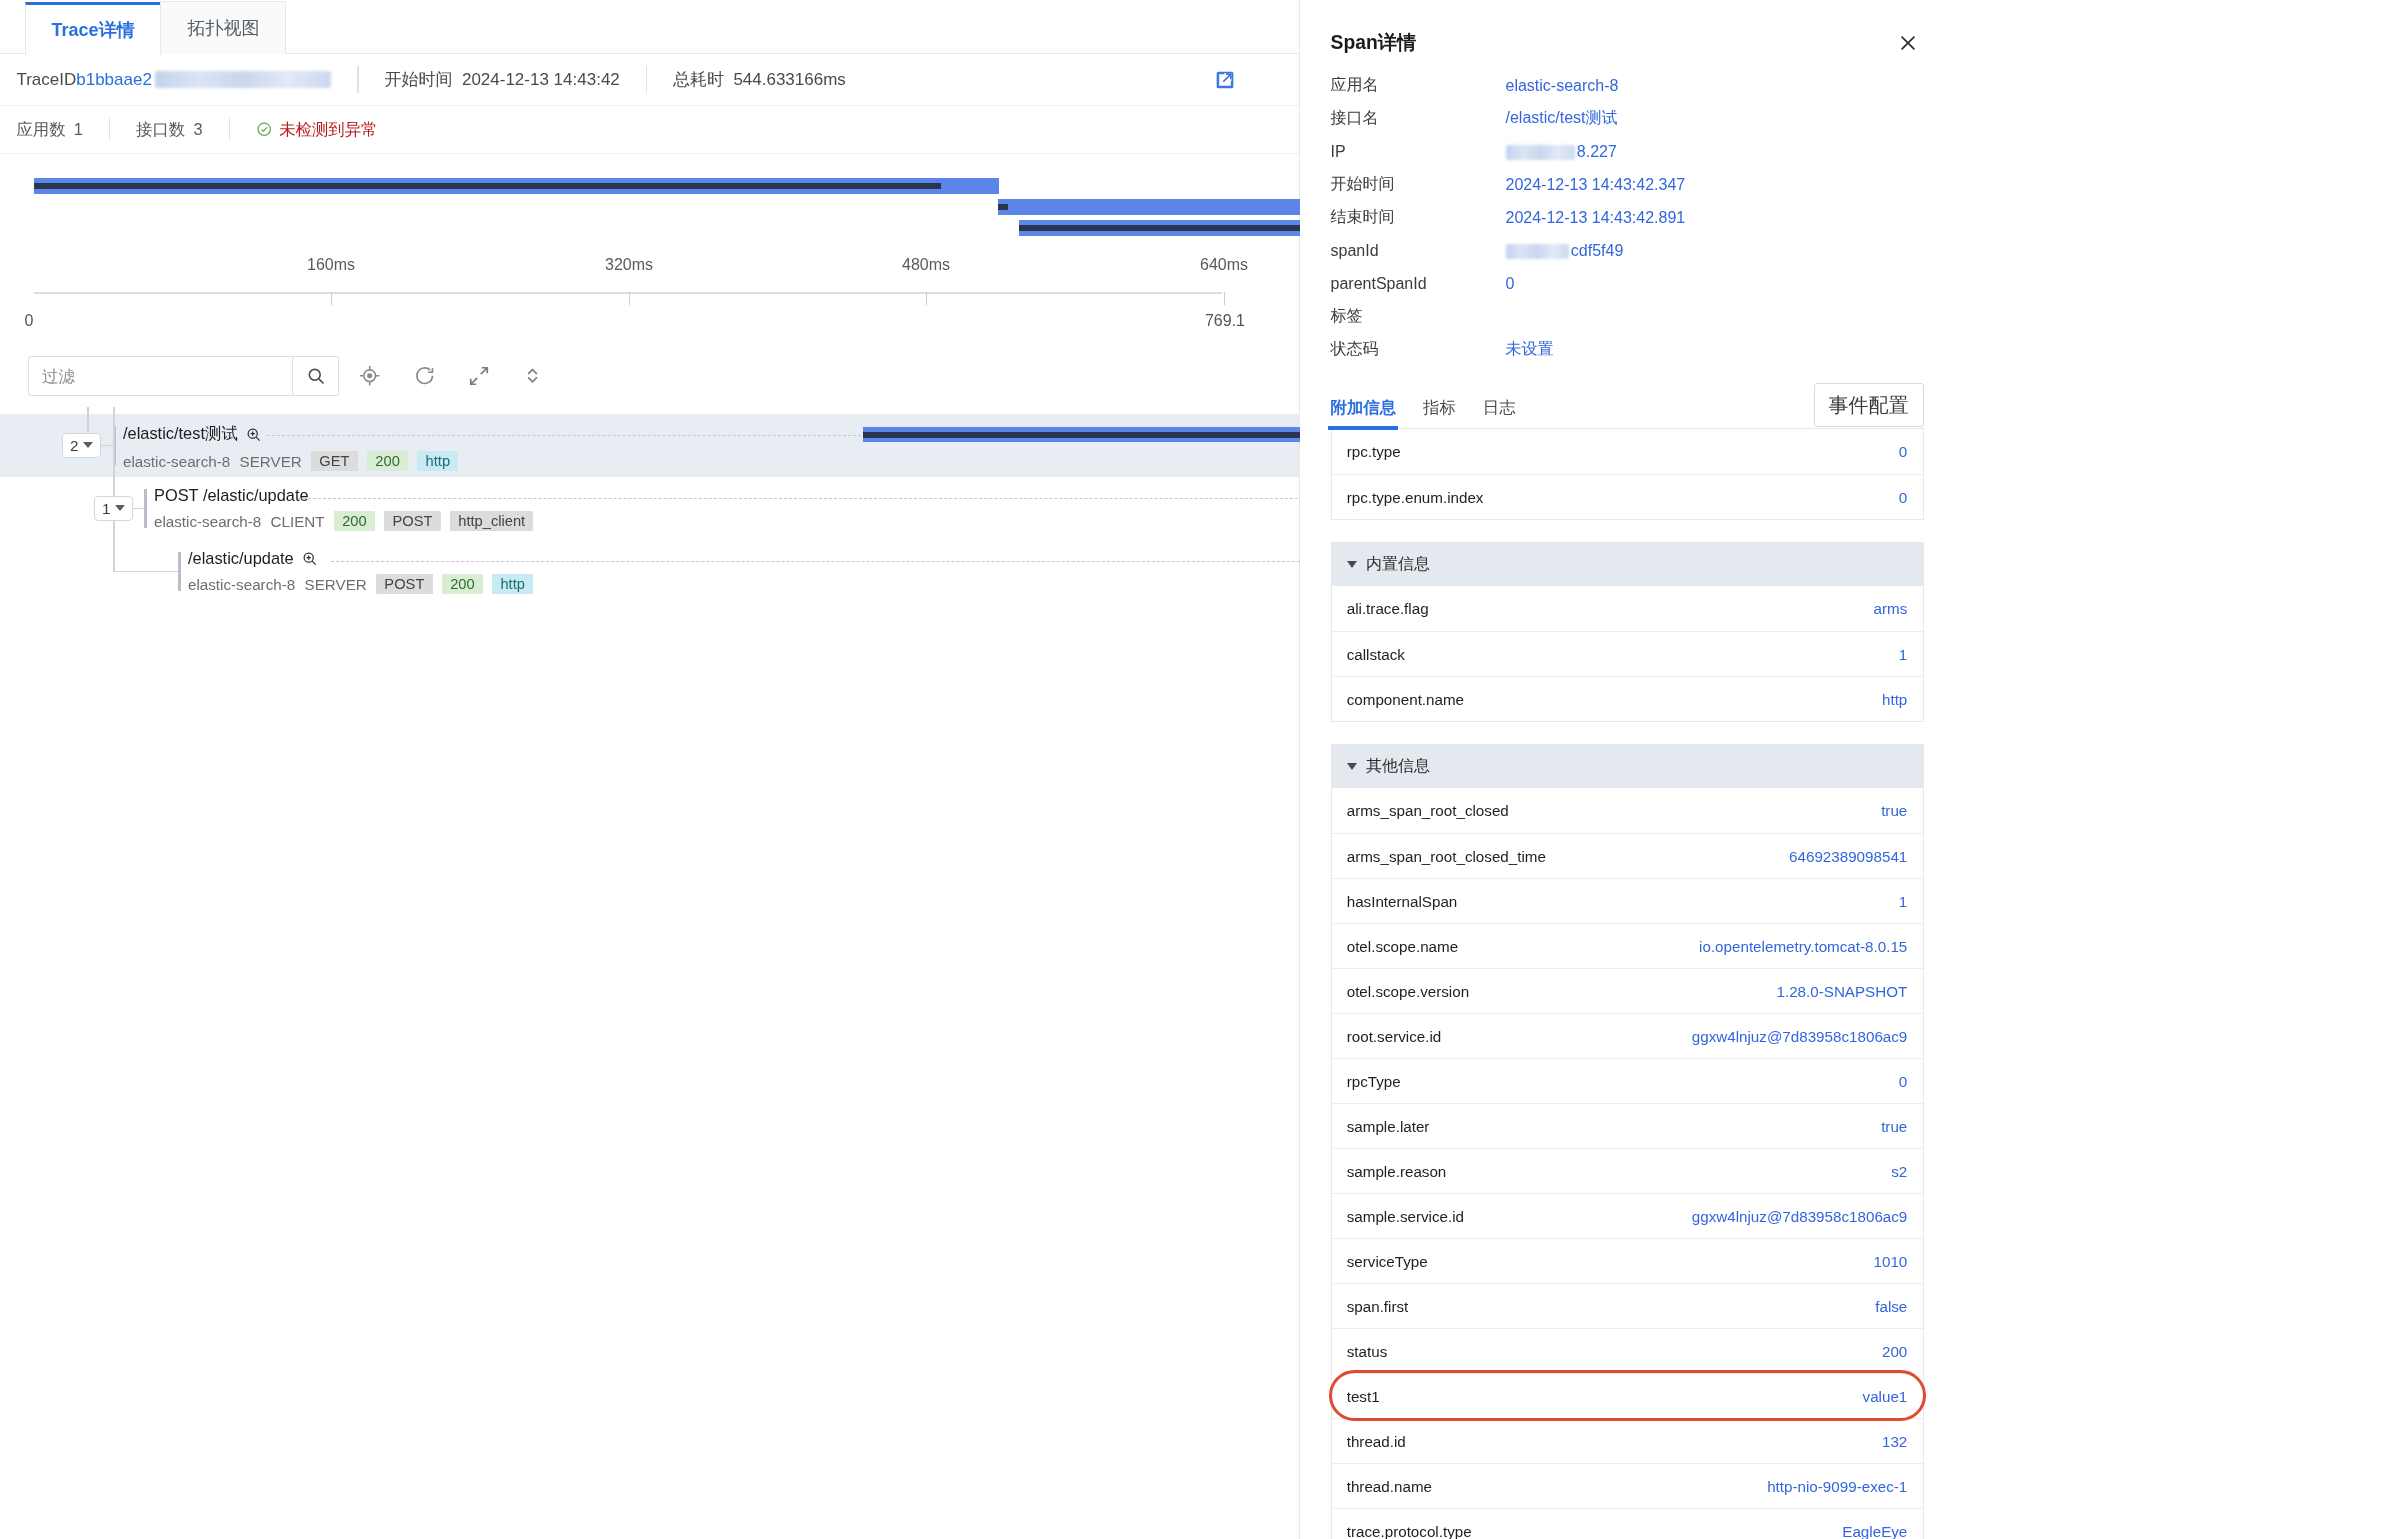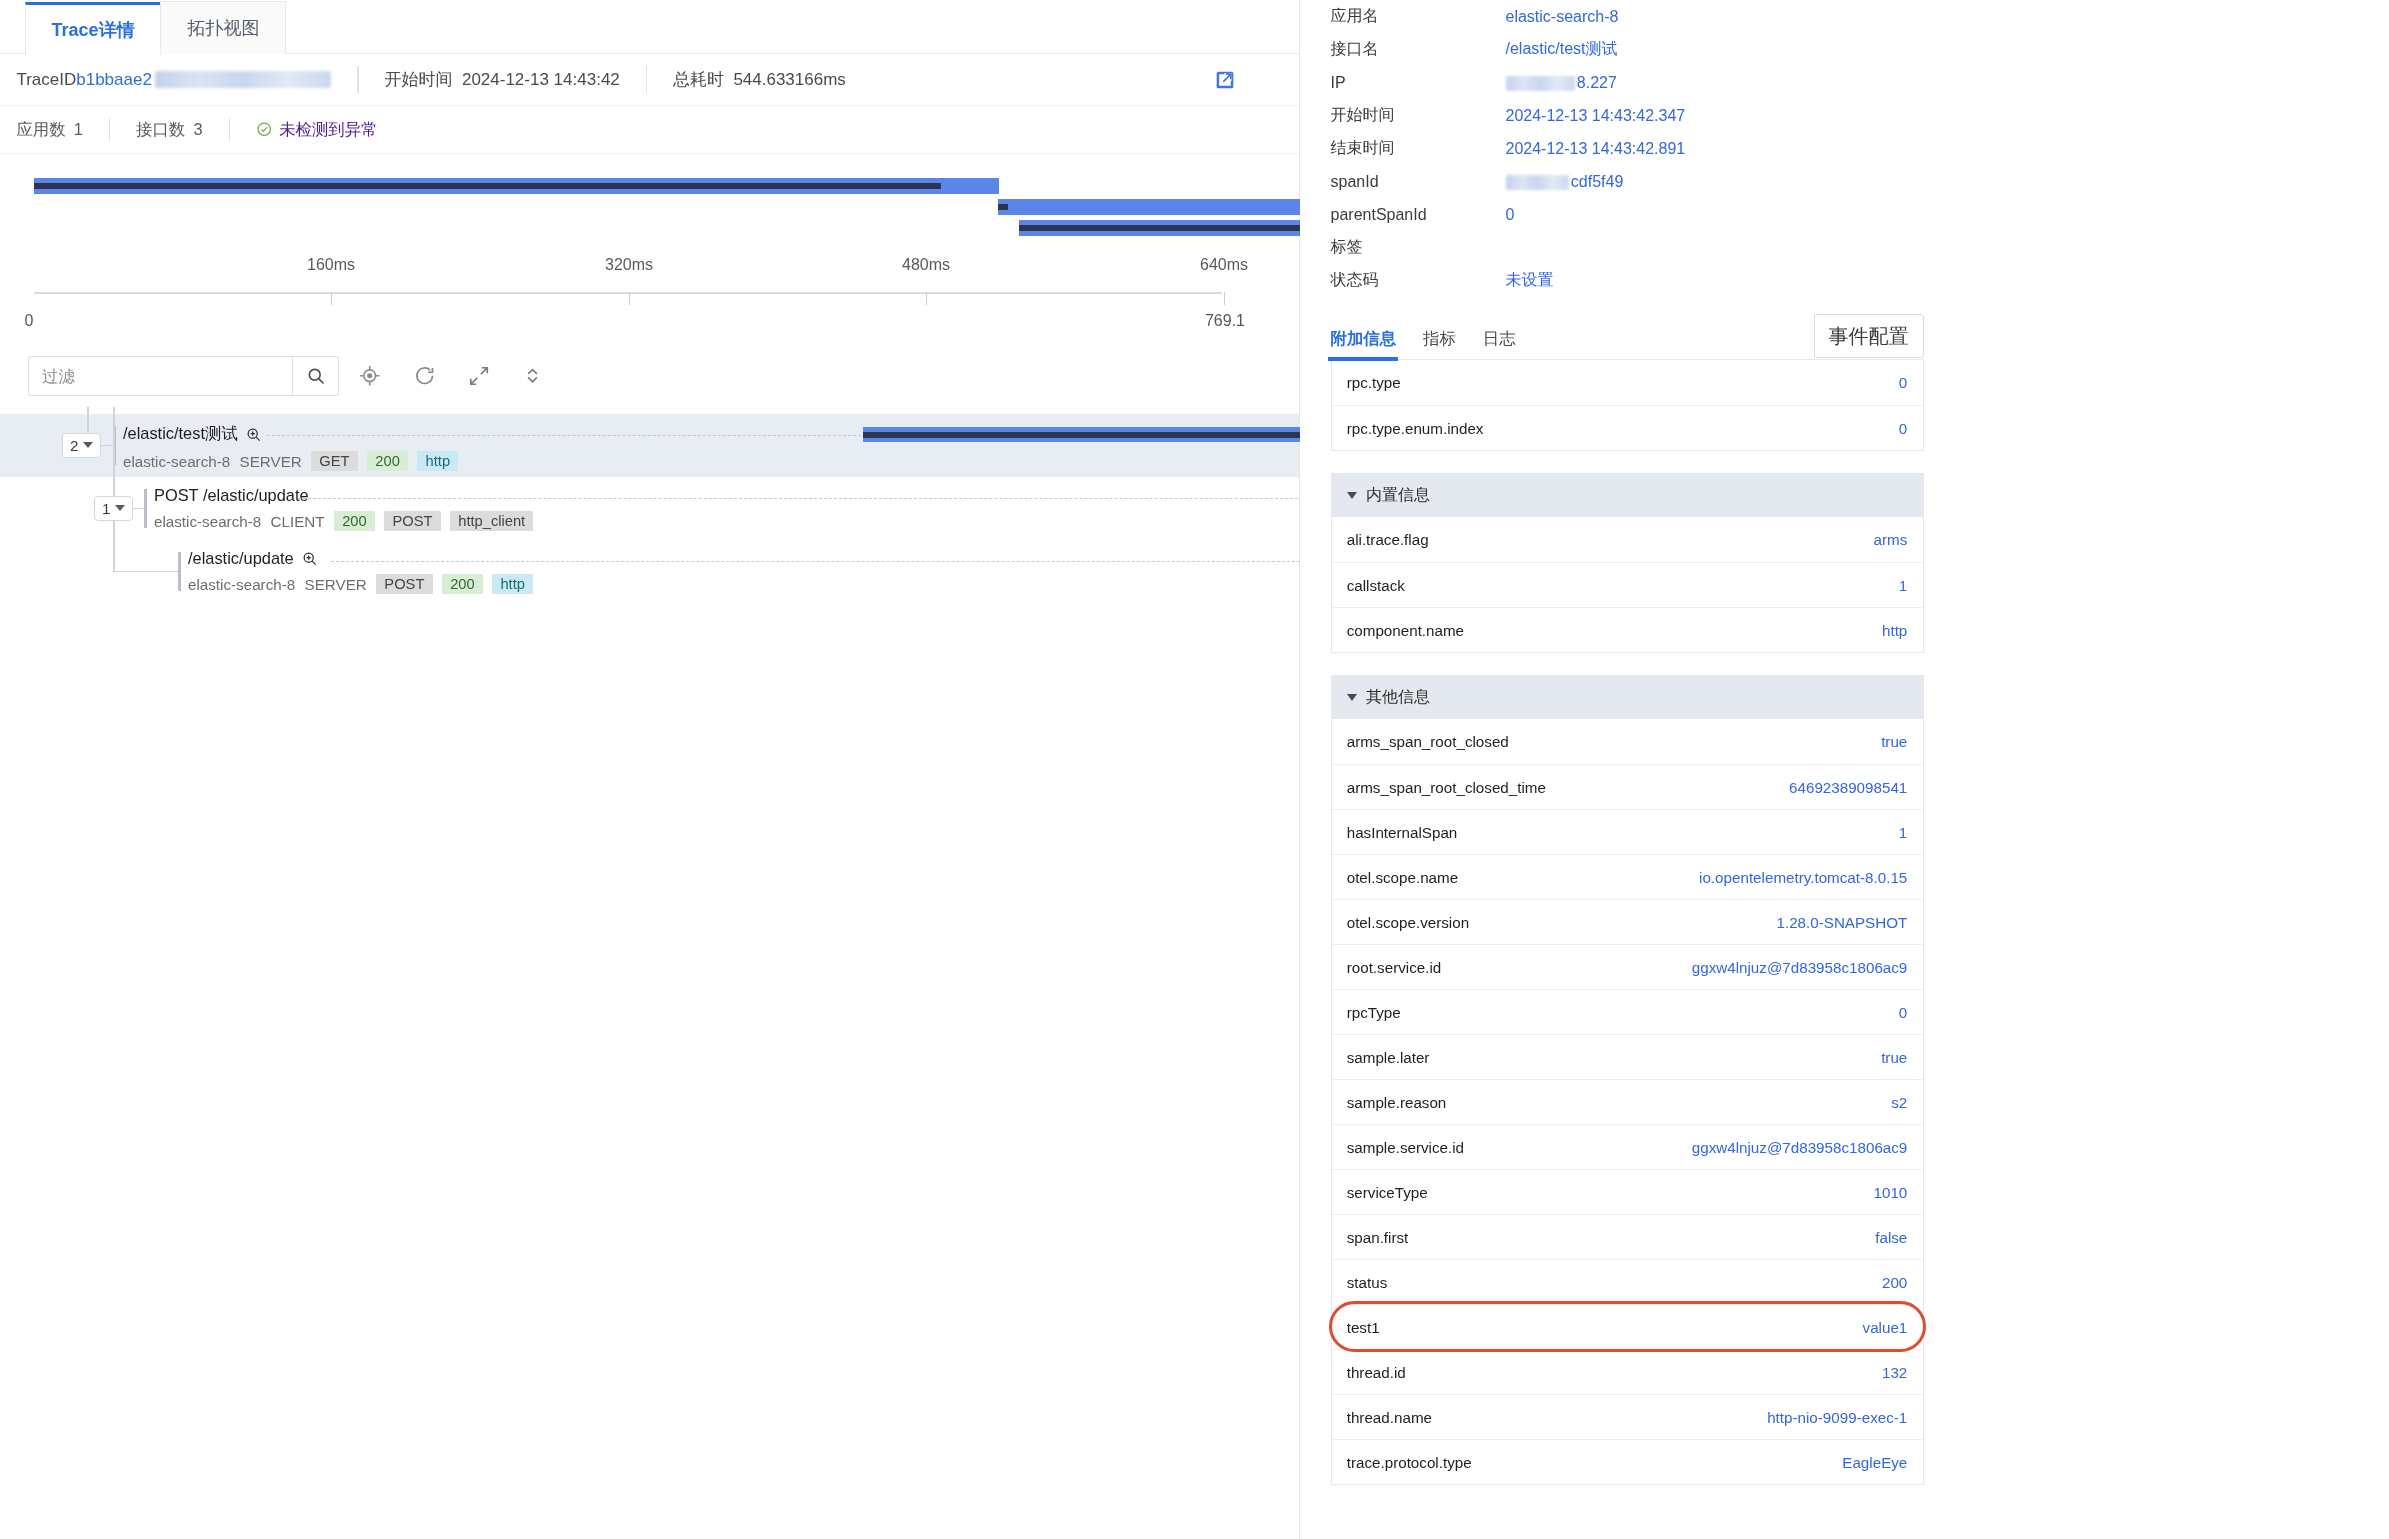--- a/index.html
+++ b/index.html
@@ -84,21 +84,21 @@
   
   .stats-row {
     height: 48px;
     display: flex; align-items: center;
     padding-left: 16.4px;
     font-size: 16.4px;
     color: #5b5b5b;
     border-bottom: 1.2px solid #efefef;
   }
   .stat-div { width: 1.2px; height: 23.4px; background: #e2e2e2; margin: 0 26px; }
-  .ok-badge { color: #4c1d95; display: flex; align-items: center; gap: 7px; }
+  .ok-badge { color: #b91c1c; display: flex; align-items: center; gap: 7px; }
 
   
   .minimap { position: relative; height: 70px; margin-top: 19px; }
   .mm-bar {
     position: absolute; height: 16.4px;
     background: #5b85e8;
   }
   .mm-bar .core {
     position: absolute; left: 0; right: 0; top: 5.3px; height: 5.9px;
     background: #2b3550;
@@ -509,20 +509,28 @@
             <div class="bar" style="left: 1378px; width: 154px; top: 13px;">
               <div class="core" style="right: auto; width: 100%;"></div>
             </div>
             <div class="bar-dur" style="left: 1545px; top: 13px;">227.16 ms</div>
           </div>
         </div>
       </div>
   </div>
 
   <div class="right">
+    <div class="right-head">
+      <div class="right-title">Span详情</div>
+      <div class="close-x">
+        <svg width="22" height="22" viewBox="0 0 24 24" fill="none" stroke="#2b2b2b" stroke-width="1.8">
+          <path d="M5 5 L19 19 M19 5 L5 19"></path>
+        </svg>
+      </div>
+    </div>
 
     <div id="detail-fields">
         <div class="kv">
           <div class="k">应用名</div>
           <div class="v">elastic-search-8</div>
         </div>
         <div class="kv">
           <div class="k">接口名</div>
           <div class="v">/elastic/test测试</div>
         </div>

